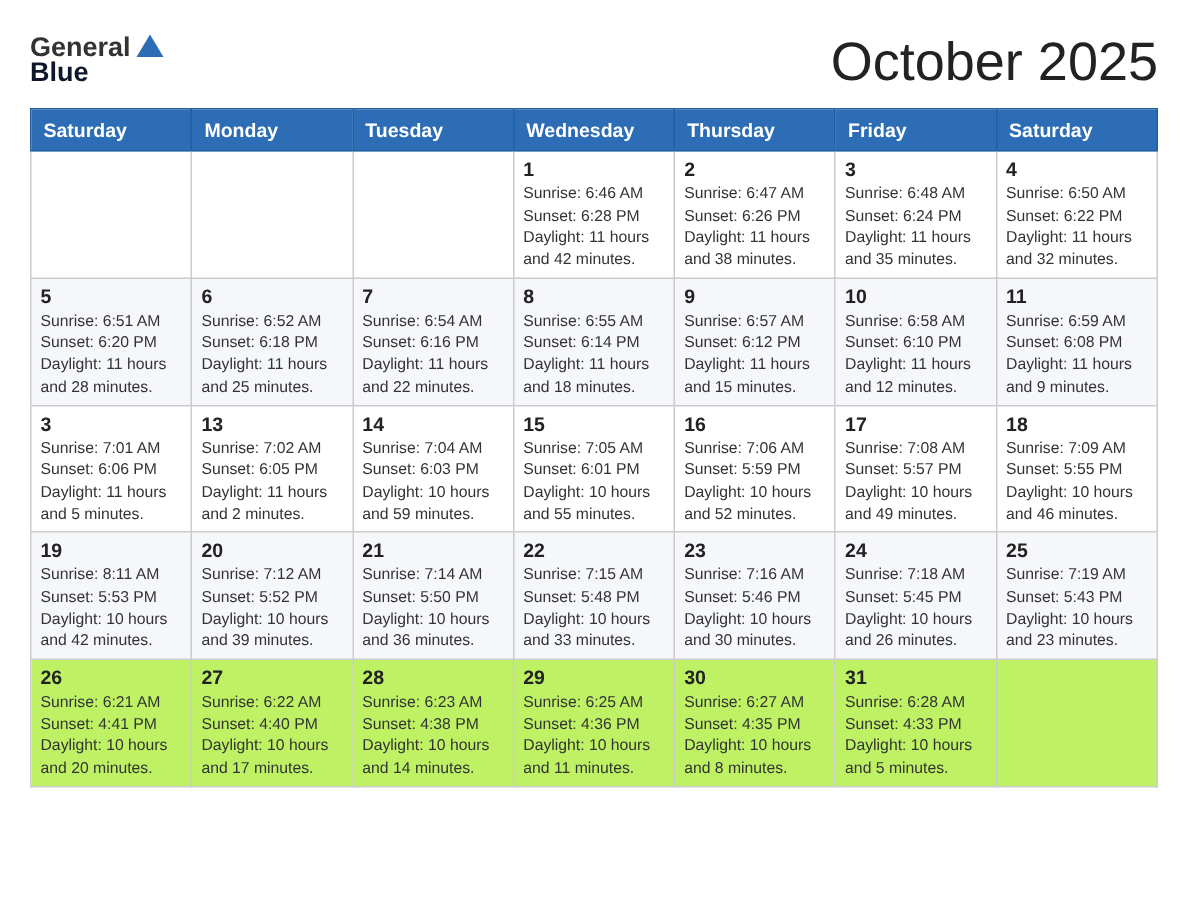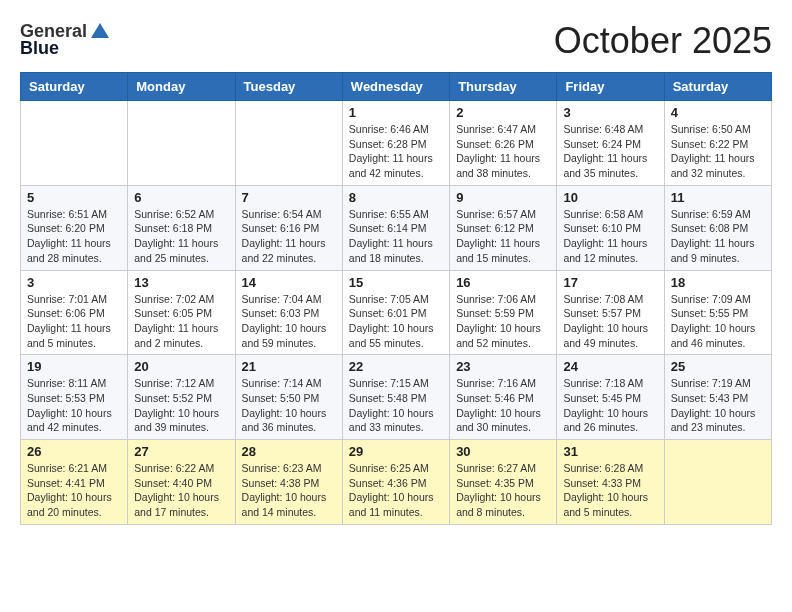--- a/index.html
+++ b/index.html
@@ -70,21 +70,21 @@
     }
     .day-info {
       font-size: 10.5px;
       color: #333;
       line-height: 1.4;
     }
     .empty-cell {
       background: #f9f9f9;
     }
     .calendar tr:last-child td {
-      background: #fef9c3;
+      background: #bef264;
     }
   </style>
 </head>
 <body>
 
 <div class="header">
   <div class="logo">
     <div class="logo-row">
       <span style="font-size:18px;font-weight:bold;color:#333;">General</span>
       <svg width="22" height="22" viewBox="0 0 22 22" style="margin-left:2px;">

